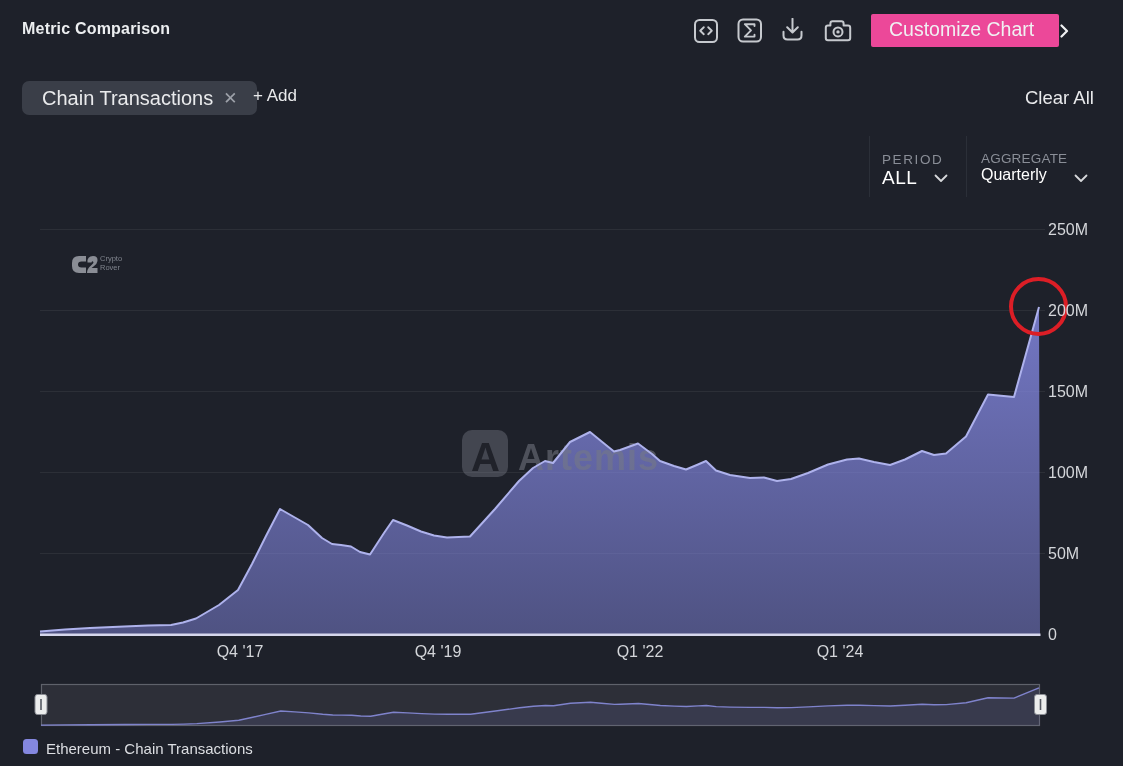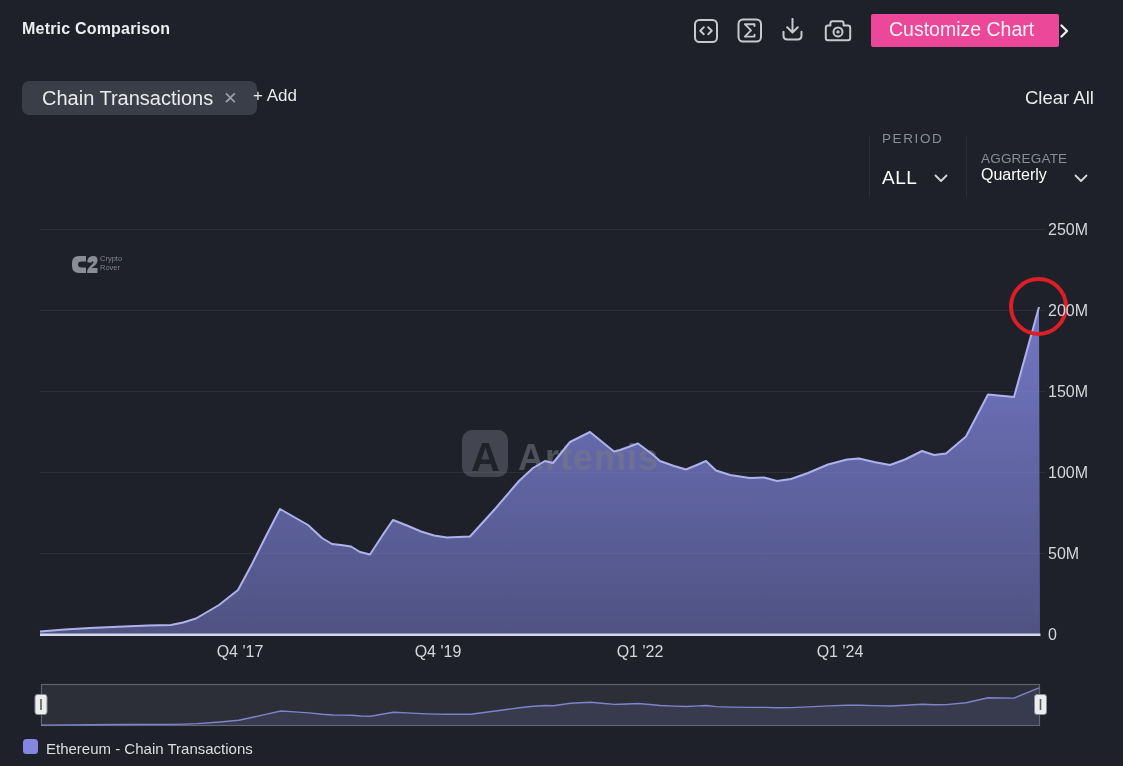--- a/index.html
+++ b/index.html
@@ -39,21 +39,21 @@
       <path d="M1.5 1.5 L7 7 L1.5 12.5"></path>
     </svg>
   </div>
 
 <div class="abs tag">Chain Transactions<span class="x">✕</span></div>
 <div class="abs add">+ Add</div>
 <div class="abs clearall">Clear All</div>
 
 <div class="abs vline" style="left:869px"></div>
 <div class="abs vline" style="left:966px"></div>
-<div class="abs seplabel" style="left:882px;top:131px;letter-spacing:1.6px">PERIOD</div>
+<div class="abs seplabel" style="left:882px;top:152px;letter-spacing:1.6px">PERIOD</div>
 <div class="abs sepvalue" style="left:882px;top:167px;letter-spacing:0.5px">ALL</div>
 <svg class="abs" style="left:934px;top:174px" width="14" height="9" viewBox="0 0 14 9" fill="none" stroke="#d6d8db" stroke-width="1.8" stroke-linecap="round" stroke-linejoin="round">
     <path d="M1.5 1.5 L7 7 L12.5 1.5"></path>
   </svg>
 <div class="abs seplabel" style="left:981px;top:151px;letter-spacing:0.2px">AGGREGATE</div>
 <div class="abs sepvalue" style="left:981px;top:166px;font-size:16px">Quarterly</div>
 <svg class="abs" style="left:1074px;top:174px" width="14" height="9" viewBox="0 0 14 9" fill="none" stroke="#d6d8db" stroke-width="1.8" stroke-linecap="round" stroke-linejoin="round">
     <path d="M1.5 1.5 L7 7 L12.5 1.5"></path>
   </svg>
 

